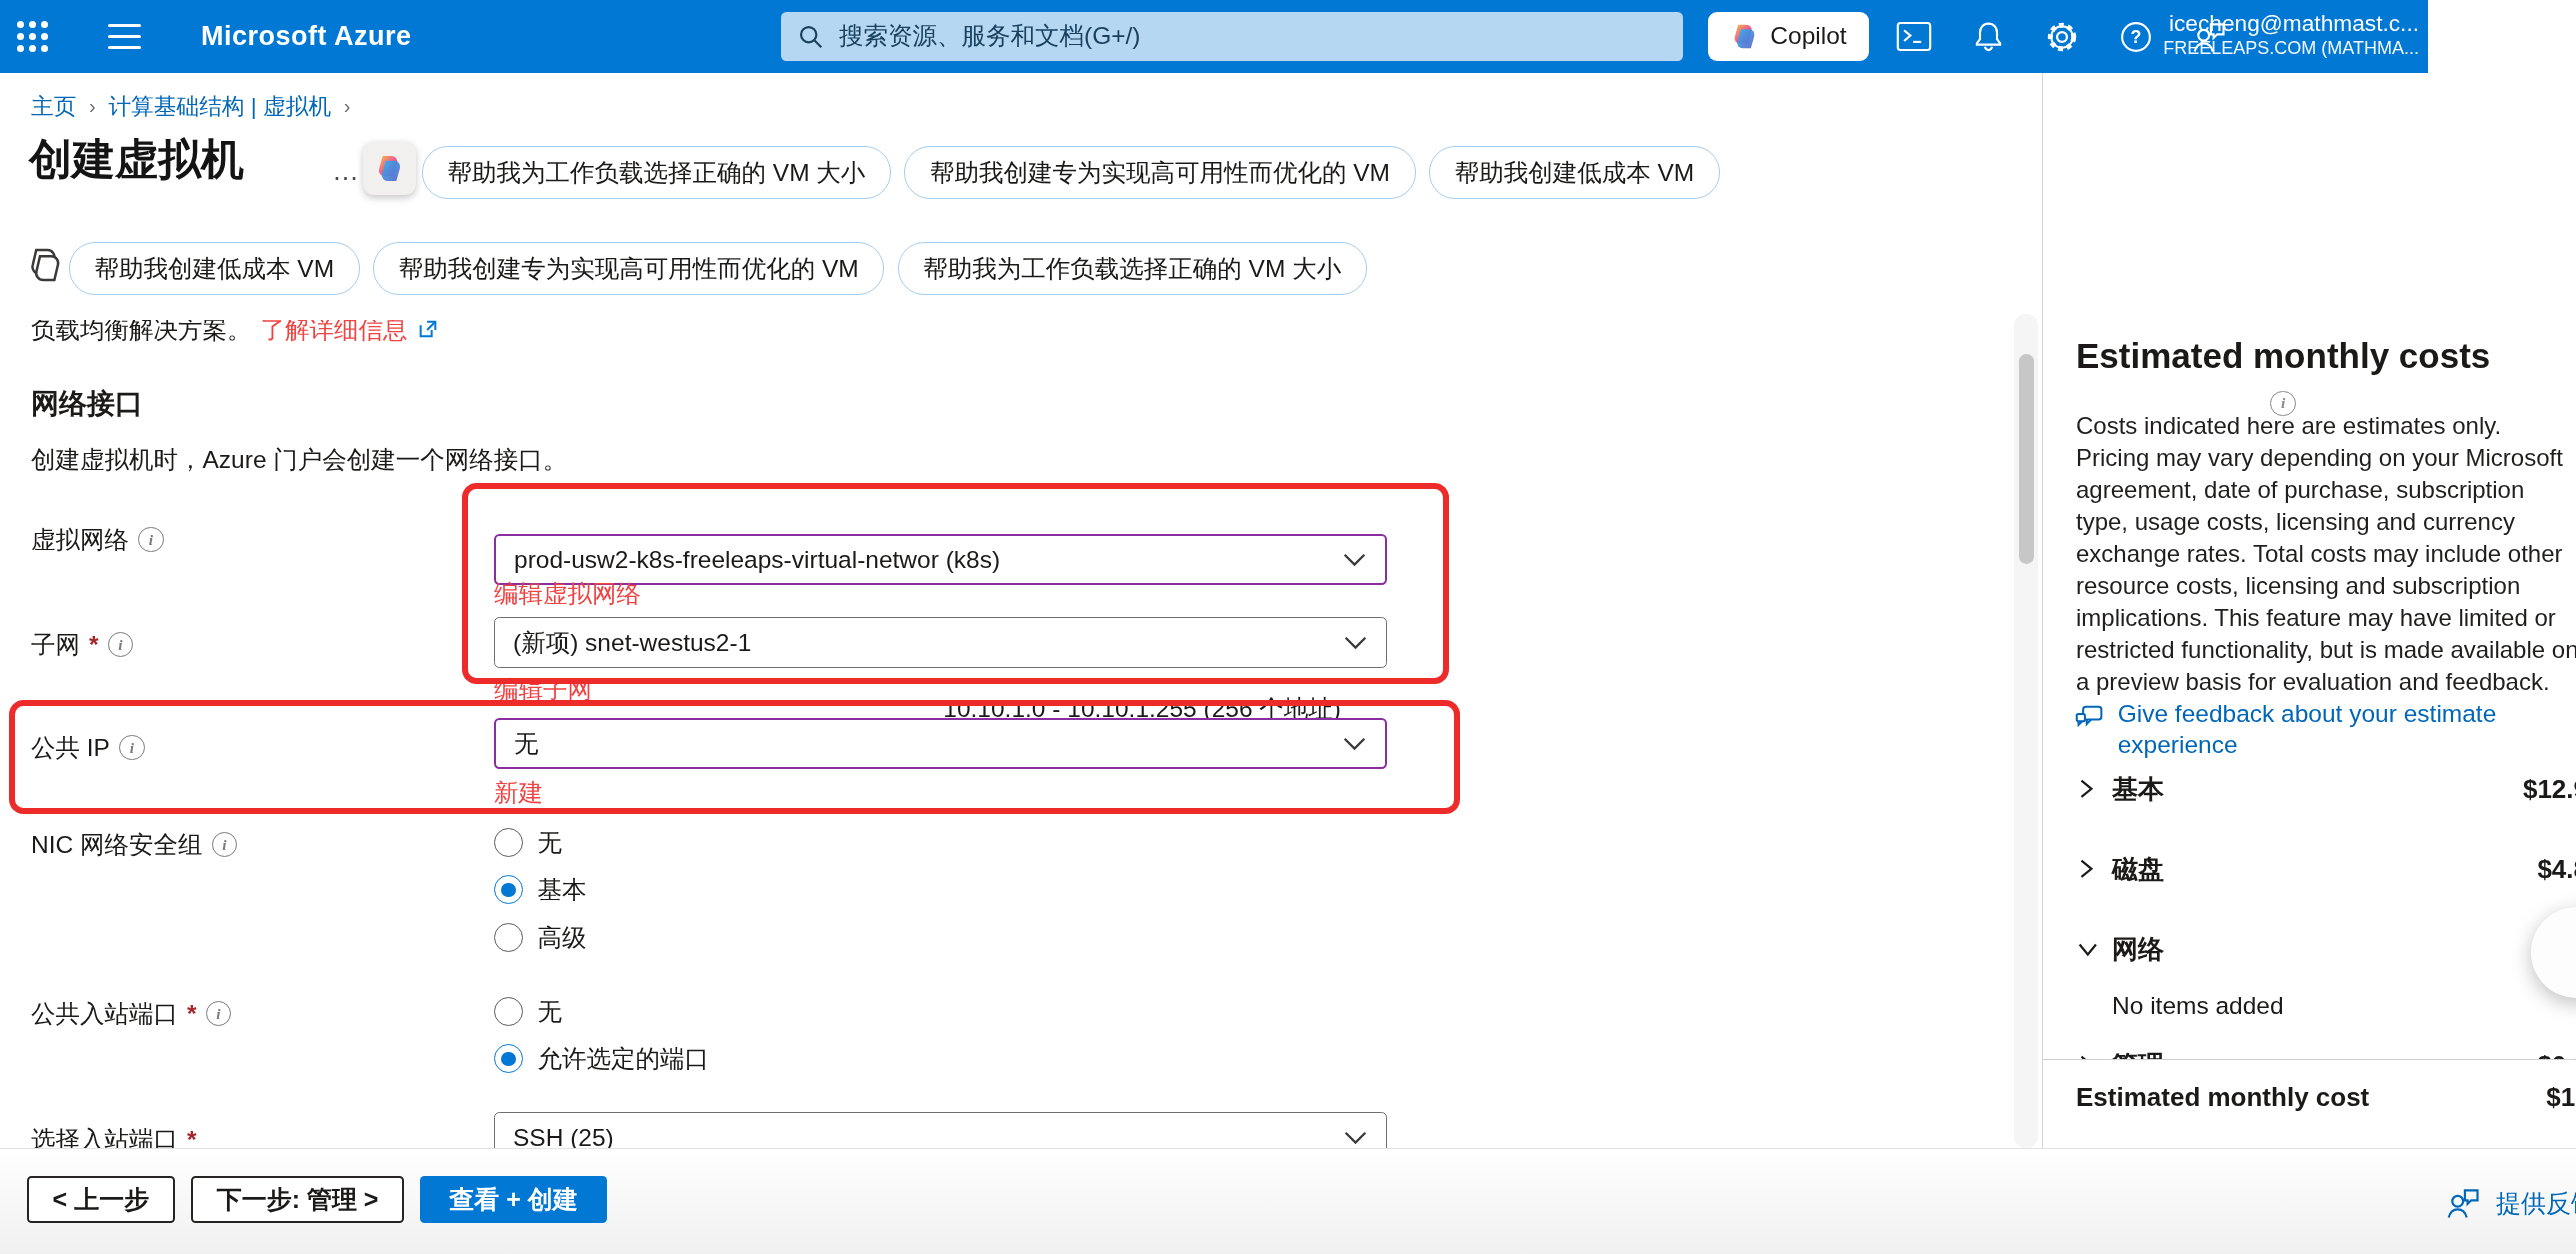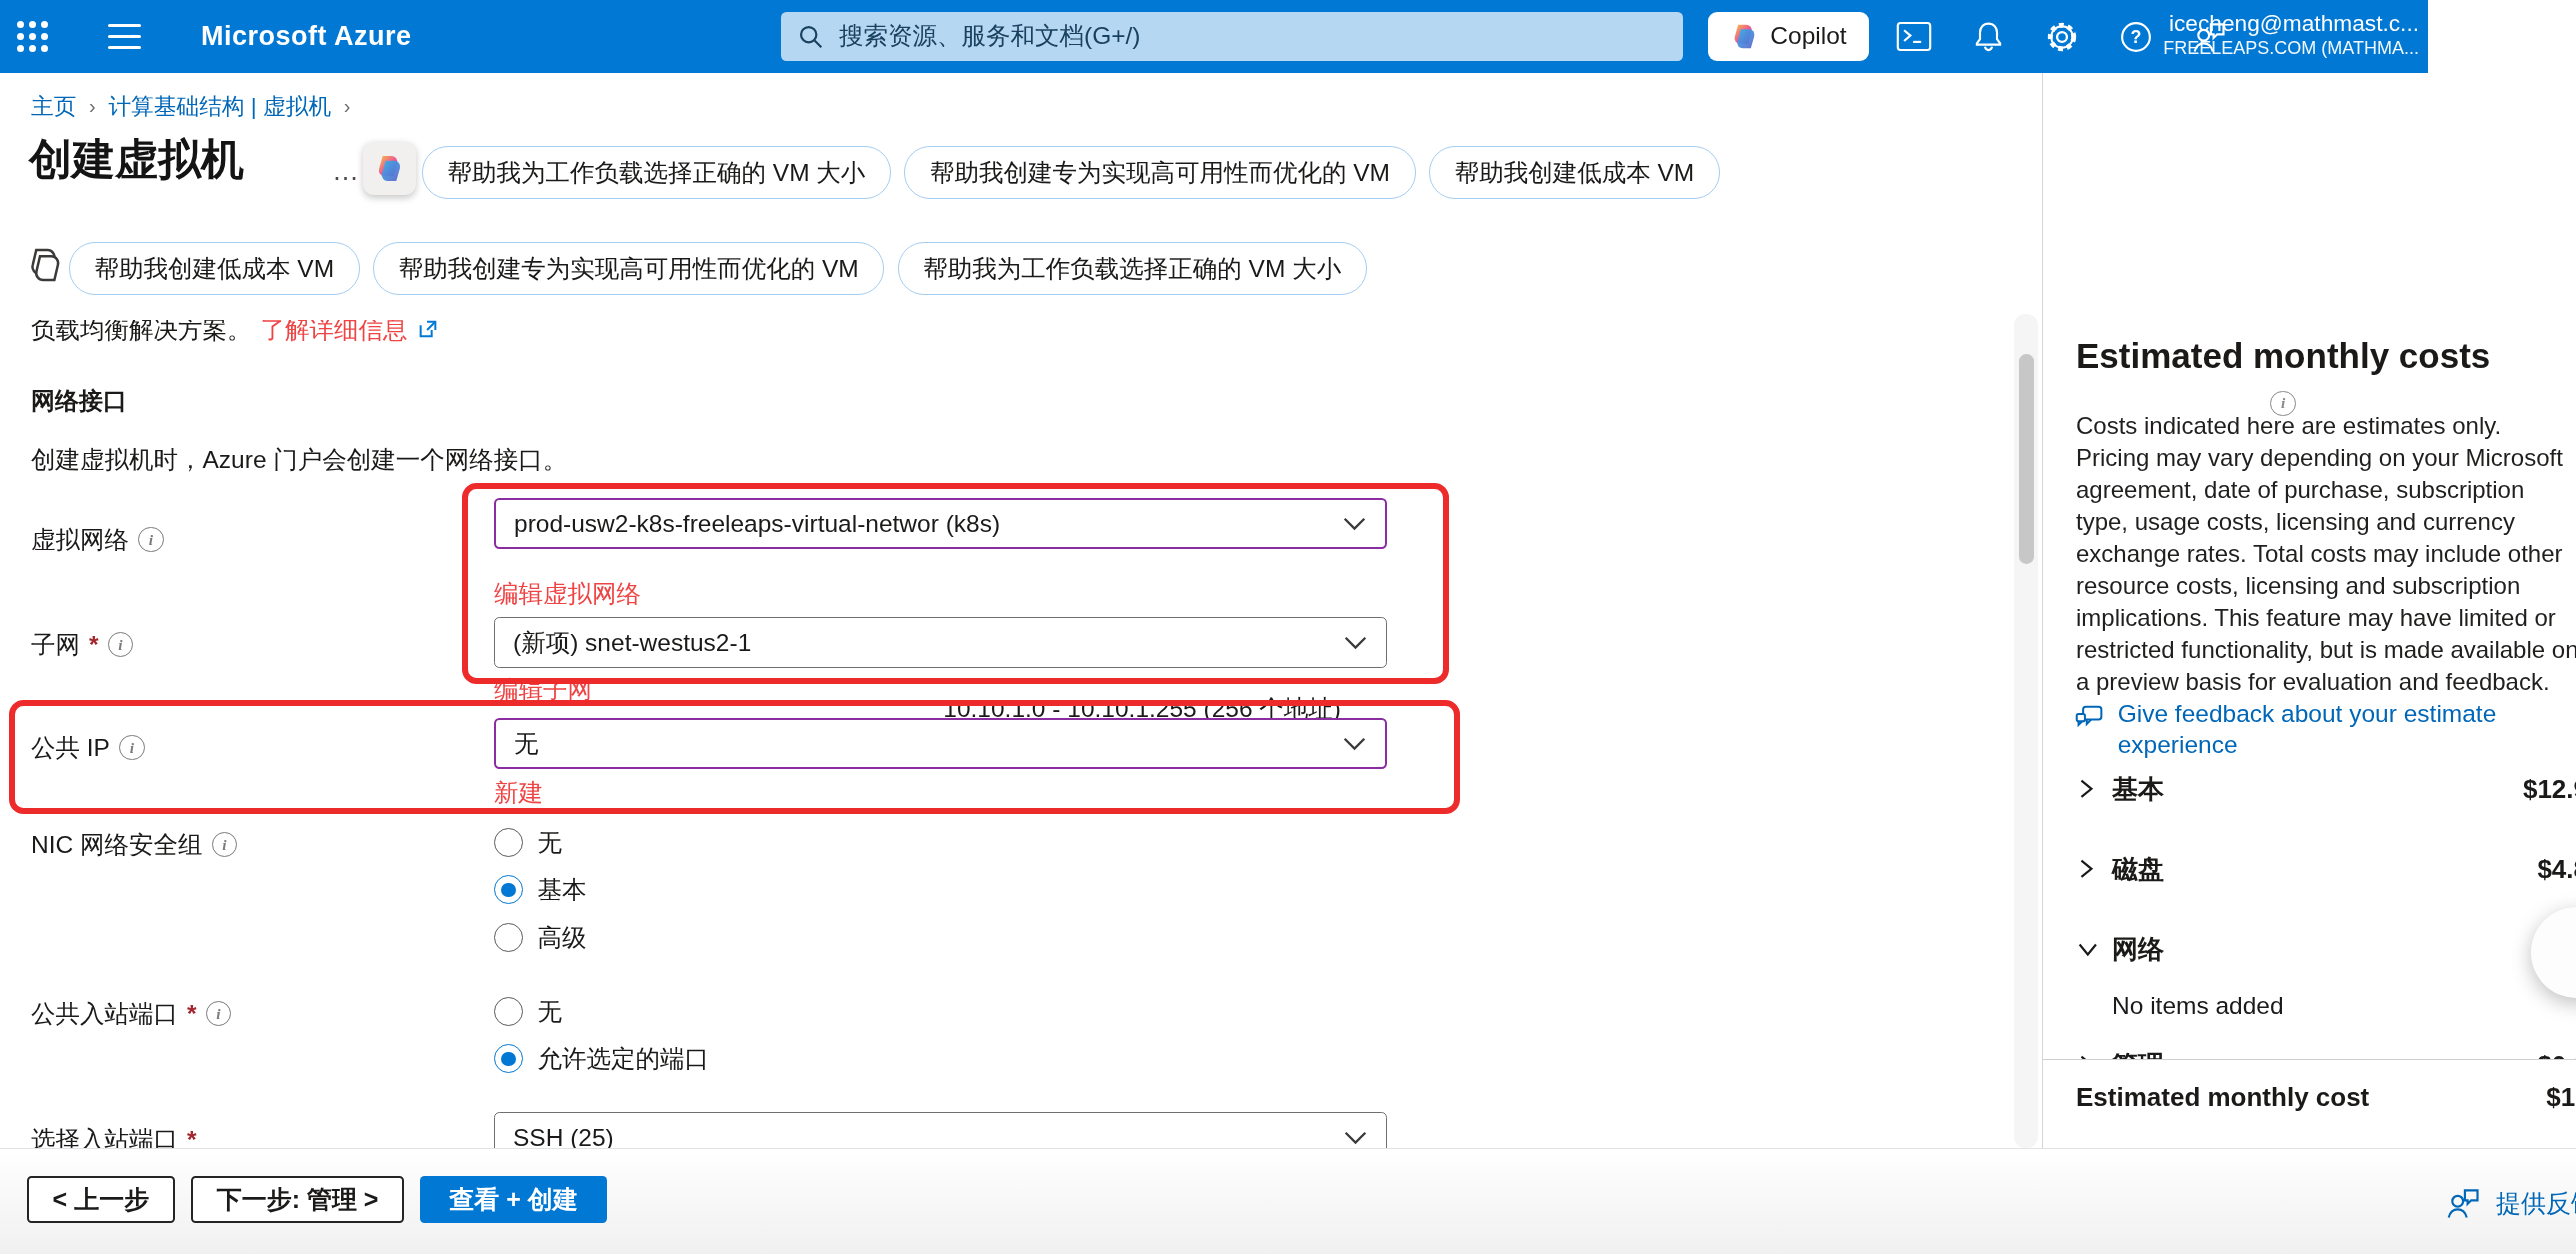--- a/index.html
+++ b/index.html
@@ -41,21 +41,21 @@
   .chip-row{position:absolute;display:flex;gap:13.6px;align-items:center;}
   .chip{height:51px;border:1.8px solid #a5cdf0;border-radius:26px;background:#fff;display:flex;align-items:center;
         padding:0 24.5px;font-size:24.5px;color:#1b1a19;white-space:nowrap;cursor:pointer;}
   .rowA{top:73px;left:422px;}
   .rowB{top:169px;left:69px;}
   .copilot-outline{position:absolute;top:172px;left:25px;width:40px;height:40px;}
 
   .intro{position:absolute;top:247px;left:31px;height:36px;overflow:hidden;font-size:24.5px;}
   .intro .inner{margin-top:-7.3px;display:flex;gap:9px;align-items:center;}
   .link{color:#ef4444;text-decoration:none;cursor:pointer;}
-  .section-title{position:absolute;top:312px;left:31px;font-size:24px;font-weight:700;}
+  .section-title{position:absolute;top:312px;left:31px;font-size:28px;font-weight:700;}
   .section-desc{position:absolute;top:370px;left:31px;font-size:24.5px;}
 
   .flabel{position:absolute;left:31px;font-size:24.5px;display:flex;align-items:center;gap:9px;white-space:nowrap;}
   .req{color:#a4262c;font-weight:700;}
   .info-ic{width:23.6px;height:23.6px;border:1.8px solid #7a7a7a;border-radius:50%;color:#7a7a7a;font-size:15.4px;
            display:inline-flex;align-items:center;justify-content:center;font-family:"Liberation Serif",serif;
            font-style:italic;font-weight:700;flex:0 0 auto;}
   .select{position:absolute;left:494px;width:893px;height:51px;border:1.8px solid #6f6e6d;border-radius:5.4px;
           background:#fff;display:flex;align-items:center;padding:0 18px;box-sizing:border-box;font-size:24.5px;
           cursor:pointer;}
@@ -282,21 +282,21 @@
       </div>
     </div>
 
     <div class="section-title">网络接口</div>
     <div class="section-desc">创建虚拟机时，Azure 门户会创建一个网络接口。</div>
 
     <div class="flabel" style="top:450px;">
       <span>虚拟网络</span>
       <span class="info-ic">i</span>
     </div>
-    <div class="select focus" style="top:425px;">
+    <div class="select focus" style="top:461px;">
       <span class="val">prod-usw2-k8s-freeleaps-virtual-networ (k8s)</span>
       <span>
           <svg width="25" height="15.4" viewBox="0 0 28 17">
             <polyline points="3,3 14,14 25,3" fill="none" stroke="#3b3a39" stroke-width="2.6"></polyline>
           </svg>
         </span>
     </div>
     <a class="flink link" style="top:504px;">编辑虚拟网络</a>
 
     <div class="flabel" style="top:555px;">

